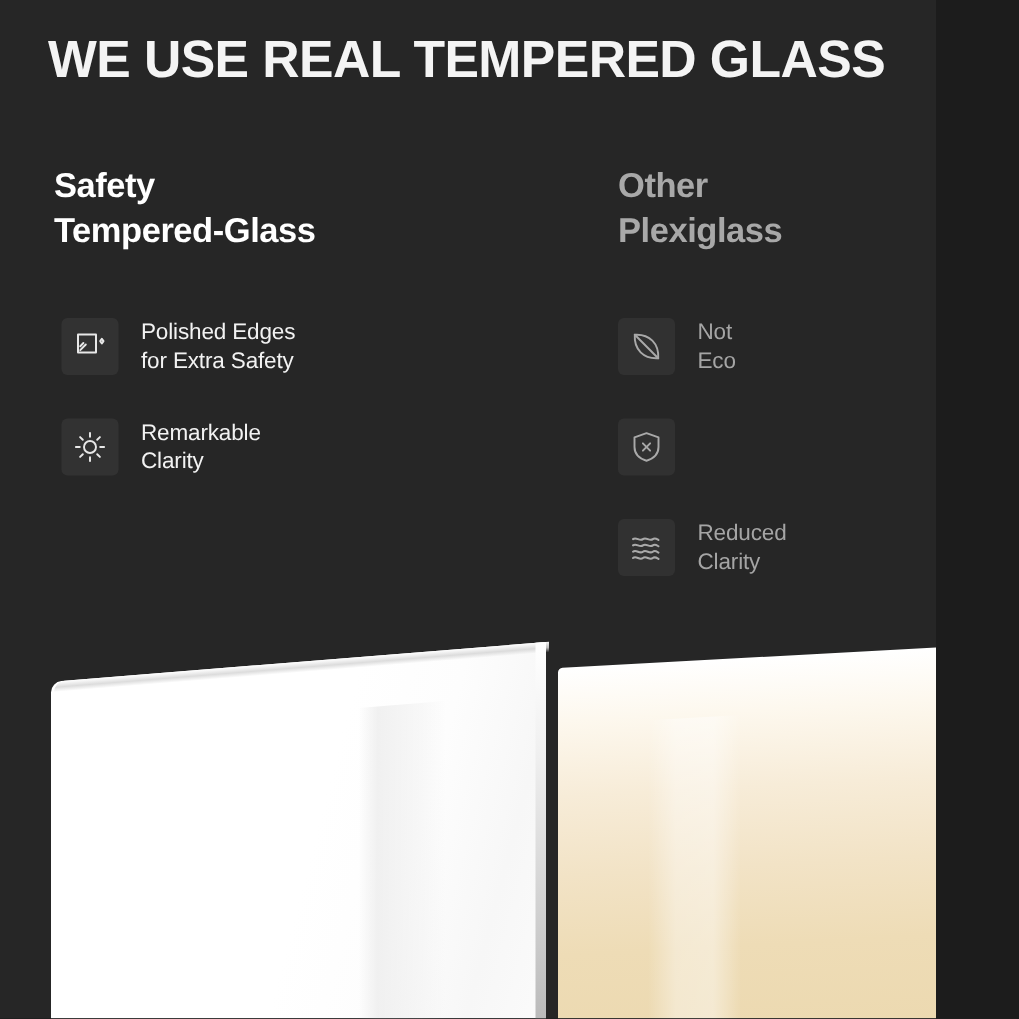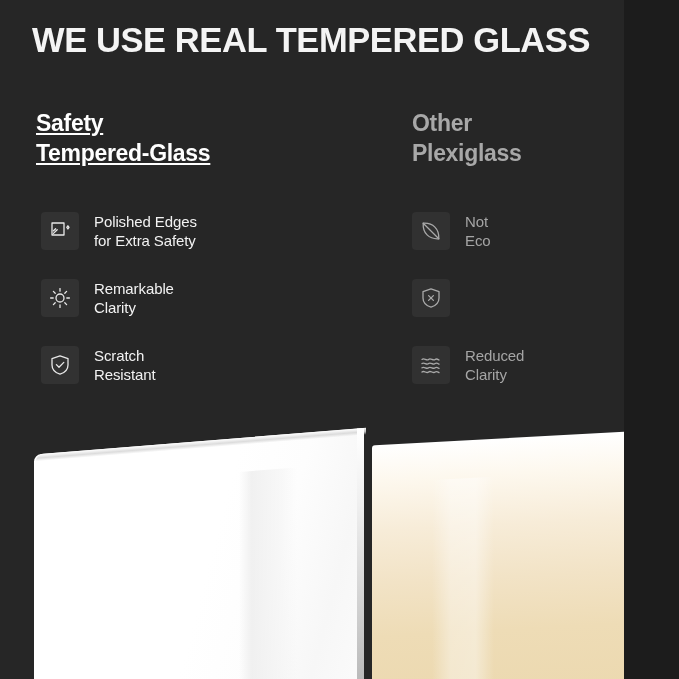--- a/index.html
+++ b/index.html
@@ -42,21 +42,21 @@
   #column-bad  { left: 412px; width: 265px; }
 
   .col-heading {
     font-size: 23px;
     line-height: 30px;
     font-weight: 700;
     letter-spacing: -0.3px;
     margin: 0 0 0 0;
     white-space: pre-line;
   }
-  #column-good .col-heading { color: #ffffff; text-decoration: underline; }
+  #column-good .col-heading { color: #ffffff; }
   #column-bad  .col-heading { color: #a8a8a8; }
 
   
   .features {
     margin-top: 38px;
   }
   .feature {
     display: flex;
     align-items: flex-end;
     height: 44px;
@@ -234,30 +234,20 @@
             <path d="M5.4 5.4 L7.2 7.2"></path>
               <path d="M16.8 16.8 L18.6 18.6"></path>
             <path d="M5.4 18.6 L7.2 16.8"></path>
               <path d="M16.8 7.2 L18.6 5.4"></path>
           </svg>
         </span>
         <span class="feature-label">Remarkable
 Clarity</span>
       </div>
 
-      <div class="feature">
-        <span class="icon-tile">
-          <svg width="24" height="24" viewBox="0 0 24 24" fill="none" stroke="#e8e8e8" stroke-width="1.3" stroke-linecap="round" stroke-linejoin="round">
-            <path d="M12 2.8 L20 5.6 V12 c0 5-3.6 7.8-8 9.2 C7.6 19.8 4 17 4 12 V5.6 Z"></path>
-            <path d="M8.4 11.6 L11 14.2 L15.8 9.4"></path>
-          </svg>
-        </span>
-        <span class="feature-label">Scratch
-Resistant</span>
-      </div>
 
     </div>
   </div>
 
   <div class="column" id="column-bad">
     <div class="col-heading">Other
 Plexiglass</div>
 
     <div class="features">
 

